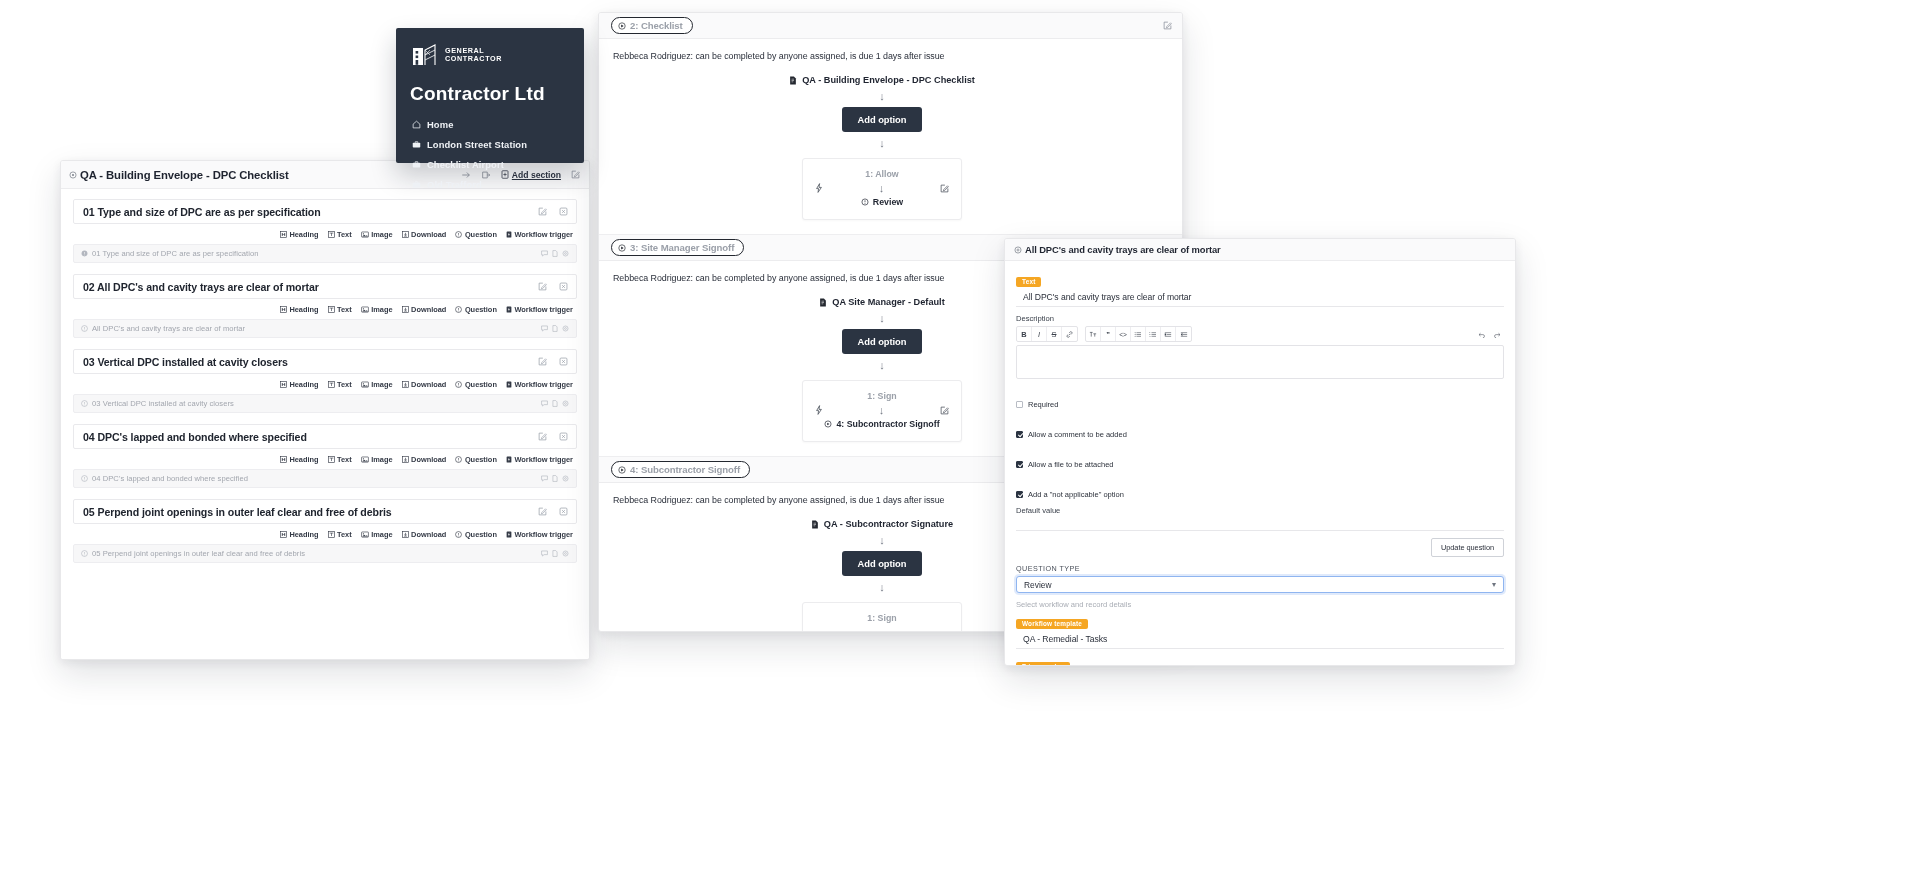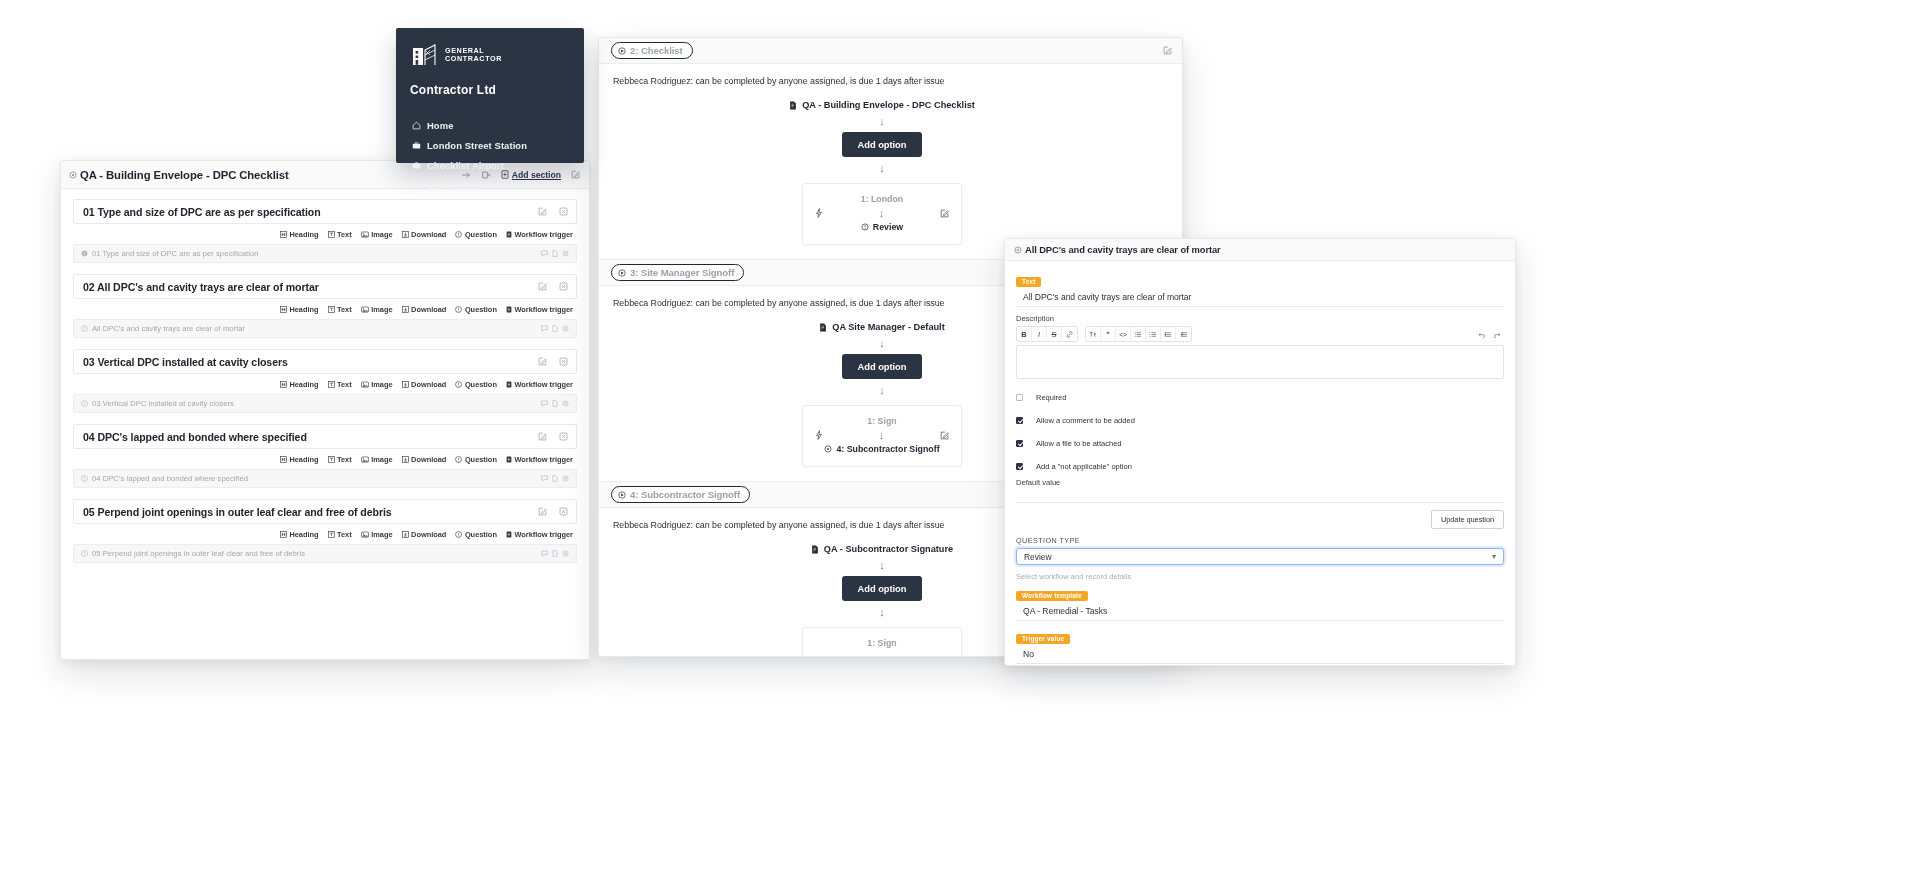--- a/index.html
+++ b/index.html
@@ -27,21 +27,21 @@
     position: absolute; left: 396px; top: 28px; width: 188px; height: 135px;
     background: #2b3442; border-radius: 2px;
     box-shadow: 0 12px 26px rgba(20,26,40,.22);
     padding: 12px 14px 0 14px;
     color: #fff;
     z-index: 3;
   }
   .brand { display: flex; align-items: center; gap: 7px; margin: 3px 0 16px 2px; }
   .brand-mark { width: 26px; height: 24px; position: relative; flex: 0 0 auto; }
   .brand-text { font-size: 7.2px; line-height: 8.4px; letter-spacing: .6px; font-weight: 700; color:#fff; }
-  .org-name { font-size: 12px; font-weight: 700; letter-spacing: .2px; margin-bottom: 18px; color:#fff; }
+  .org-name { font-size: 19px; font-weight: 700; letter-spacing: .2px; margin-bottom: 9px; color:#fff; }
   .nav-item {
     display: flex; align-items: center; gap: 6px;
     font-size: 9.4px; font-weight: 600; color: #eef1f5;
     padding: 4.5px 0 4.5px 2px; letter-spacing: .1px;
   }
   .nav-item svg { flex: 0 0 auto; }
 
   
   #checklist-card { left: 60px; top: 160px; width: 530px; height: 500px; }
   .cl-header {
@@ -74,21 +74,21 @@
 
   .q-row {
     display:flex; align-items:center;
     background: #f7f7f8; border: 1px solid #ededf0; border-radius: 2px;
     height: 19px; padding: 0 7px 0 7px;
   }
   .q-row .q-text { font-size: 7.6px; color:#a2a6ae; margin-left:4px; letter-spacing:.05px; }
   .q-row .q-icons { margin-left:auto; display:flex; gap:4px; color:#b3b7bf; }
 
   
-  #workflow-card { left: 598px; top: 37px; width: 585px; height: 620px; background:#fff; }
+  #workflow-card { left: 598px; top: 12px; width: 585px; height: 620px; background:#fff; }
   .wf-scroll { position: relative; height: 100%; }
   .wf-section { border-bottom: 1px solid #eeeef0; }
   .wf-head {
     background: #fafafb; border-bottom: 1px solid #ececee;
     height: 26px; display:flex; align-items:center; padding: 0 10px 0 12px;
   }
   .pill {
     display:inline-flex; align-items:center; gap:4px;
     border: 1.3px solid #23272f; border-radius: 14px;
     padding: 2px 9px 2px 6px; background:#fff;
@@ -143,21 +143,21 @@
   }
   .rte-btn {
     width:15px; height:14px; display:flex; align-items:center; justify-content:center;
     font-size:7.4px; color:#3a404b; border-right:1px solid #ededf0;
   }
   .rte-btn:last-child { border-right:none; }
   .rte-right { margin-left:auto; display:flex; gap:0; }
 
   .rte-area { border:1px solid #e3e3e7; border-radius:2px; height:34px; background:#fff; }
 
-  .check-line { display:flex; align-items:center; gap:13px; margin-top:14px; }
+  .check-line { display:flex; align-items:center; gap:5px; margin-top:21px; }
   .cb { width:7px; height:7px; border:1px solid #b8bcc4; border-radius:1px; background:#fff; flex:0 0 auto; }
   .cb.on { background:#2b3442; border-color:#2b3442; position:relative; }
   .cb.on::after {
     content:""; position:absolute; left:1.6px; top:.4px; width:2.4px; height:4.4px;
     border:solid #fff; border-width:0 1.2px 1.2px 0; transform: rotate(42deg);
   }
   .check-line span { font-size:7.5px; color:#2d323c; }
 
   .btn-outline {
     display:inline-block; border:1px solid #cfd2d8; border-radius:2px; background:#fff;
@@ -843,21 +843,21 @@
                     <path d="M1.2 .8h5l2.6 2.6v7.8H1.2z" fill="#23272f"></path>
                     <path d="M3 4.2h3.4M3 6h3.4M3 7.8h2.4" stroke="#fff" stroke-width=".7"></path>
                   </svg>
                 </span>
               <span>QA - Building Envelope - DPC Checklist</span>
             </div>
             <div class="wf-arrow">↓</div>
             <div class="add-option-btn">Add option</div>
             <div class="wf-arrow">↓</div>
             <div class="step-card">
-              <div class="step-title">1: London</div>
+              <div class="step-title">1: Allow</div>
               <div class="step-row">
                 <span class="ico">
                     <svg width="8" height="10" viewBox="0 0 8 10">
                       <path d="M4.6 .6 L1.6 5.6 h2 l-.6 3.8 3.4-5H4z" fill="none" stroke="#4a505b" stroke-width=".8"></path>
                     </svg>
                   </span>
                 <span class="mid">↓</span>
                 <span class="ico">
                     <svg width="9" height="9" viewBox="0 0 12 12">
                       <path d="M1.5 1.5 h5 M1.5 1.5 v9 h9 V6" fill="none" stroke="#4a505b" stroke-width="1"></path>

